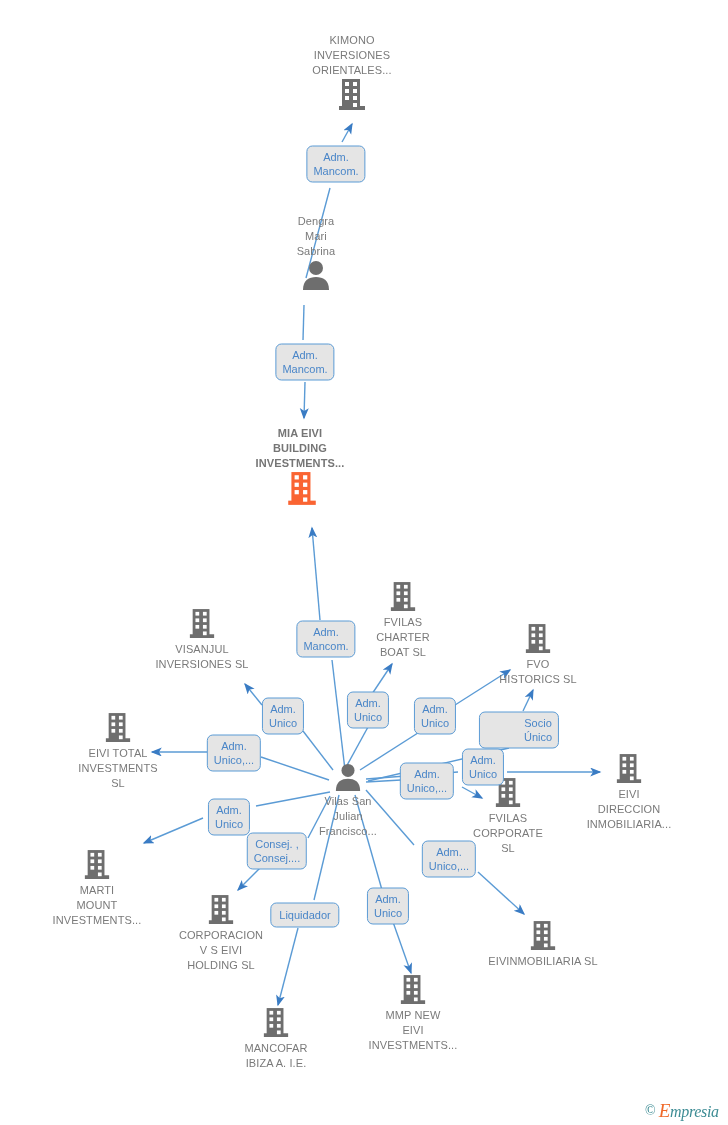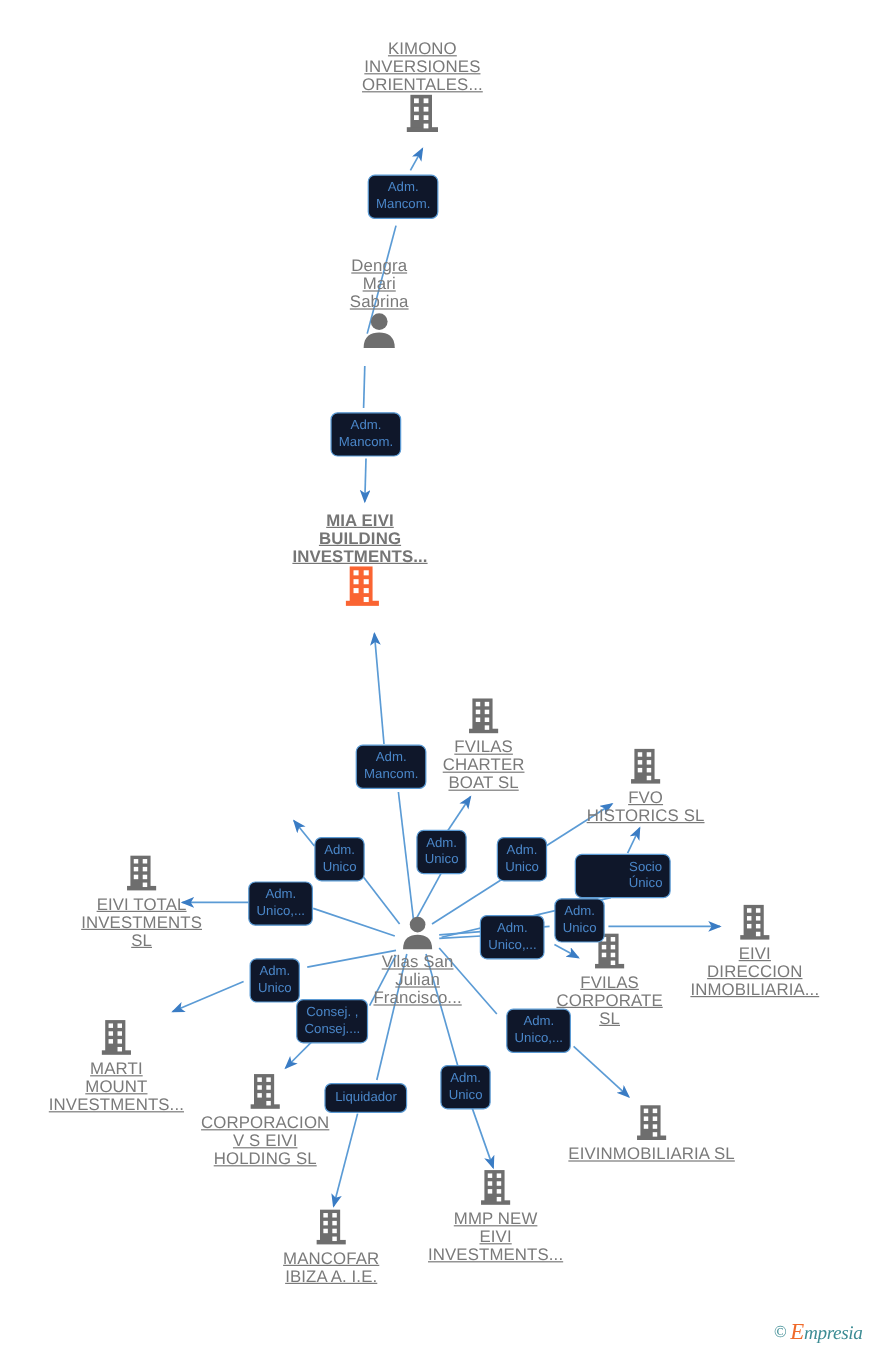--- a/index.html
+++ b/index.html
@@ -24,42 +24,41 @@
     pointer-events: none;
   }
   .node {
     position: absolute;
     width: 140px;
     margin-left: -70px;
     text-align: center;
     line-height: 15px;
   }
   .node .label {
-    font-size: 14px;
+    font-size: 11px;
     color: #7a7a7a;
     letter-spacing: 0.1px;
     white-space: pre-line;
     display: block;
-    text-decoration: underline;
   }
   .node.orange .label {
     color: #757575;
     font-weight: bold;
   }
   .node .glyph {
     display: block;
     line-height: 0;
   }
   .node.labelbelow .glyph { margin-bottom: 2px; }
   .edge-label {
     position: absolute;
     box-sizing: border-box;
     border: 1.3px solid #5b9bd5;
     border-radius: 6px;
-    background: #0f172a;
+    background: #e5e5e5;
     color: #4a86c8;
     font-size: 11px;
     line-height: 14px;
     text-align: center;
     padding: 3px 6px 4px 6px;
     white-space: pre-line;
     transform: translate(-50%, -50%);
   }
   .edge-label.one-line { padding: 4px 8px 5px 8px; }
   #watermark {
@@ -198,20 +197,41 @@
             <rect x="8" y="11" width="4" height="4"></rect>
             <rect x="16" y="11" width="4" height="4"></rect>
             <rect x="8" y="18" width="4" height="4"></rect>
             <rect x="16" y="18" width="4" height="4"></rect>
             <rect x="16" y="25" width="4" height="4"></rect>
           </g>
         </svg>
     </span>
   </div>
 
+  <div class="node labelbelow" style="left:202px; top:608px;">
+    <span class="glyph">
+      <svg width="28" height="32" viewBox="0 0 30 34">
+          <g fill="#6e6e6e">
+            <rect x="5" y="1" width="18" height="28"></rect>
+            <rect x="2" y="28" width="26" height="4"></rect>
+          </g>
+          <g fill="#ffffff">
+            <rect x="8" y="4" width="4" height="4"></rect>
+            <rect x="16" y="4" width="4" height="4"></rect>
+            <rect x="8" y="11" width="4" height="4"></rect>
+            <rect x="16" y="11" width="4" height="4"></rect>
+            <rect x="8" y="18" width="4" height="4"></rect>
+            <rect x="16" y="18" width="4" height="4"></rect>
+            <rect x="16" y="25" width="4" height="4"></rect>
+          </g>
+        </svg>
+    </span>
+    <span class="label">VISANJUL
+INVERSIONES SL</span>
+  </div>
 
   <div class="node labelbelow" style="left:403px; top:581px;">
     <span class="glyph">
       <svg width="28" height="32" viewBox="0 0 30 34">
           <g fill="#6e6e6e">
             <rect x="5" y="1" width="18" height="28"></rect>
             <rect x="2" y="28" width="26" height="4"></rect>
           </g>
           <g fill="#ffffff">
             <rect x="8" y="4" width="4" height="4"></rect>

